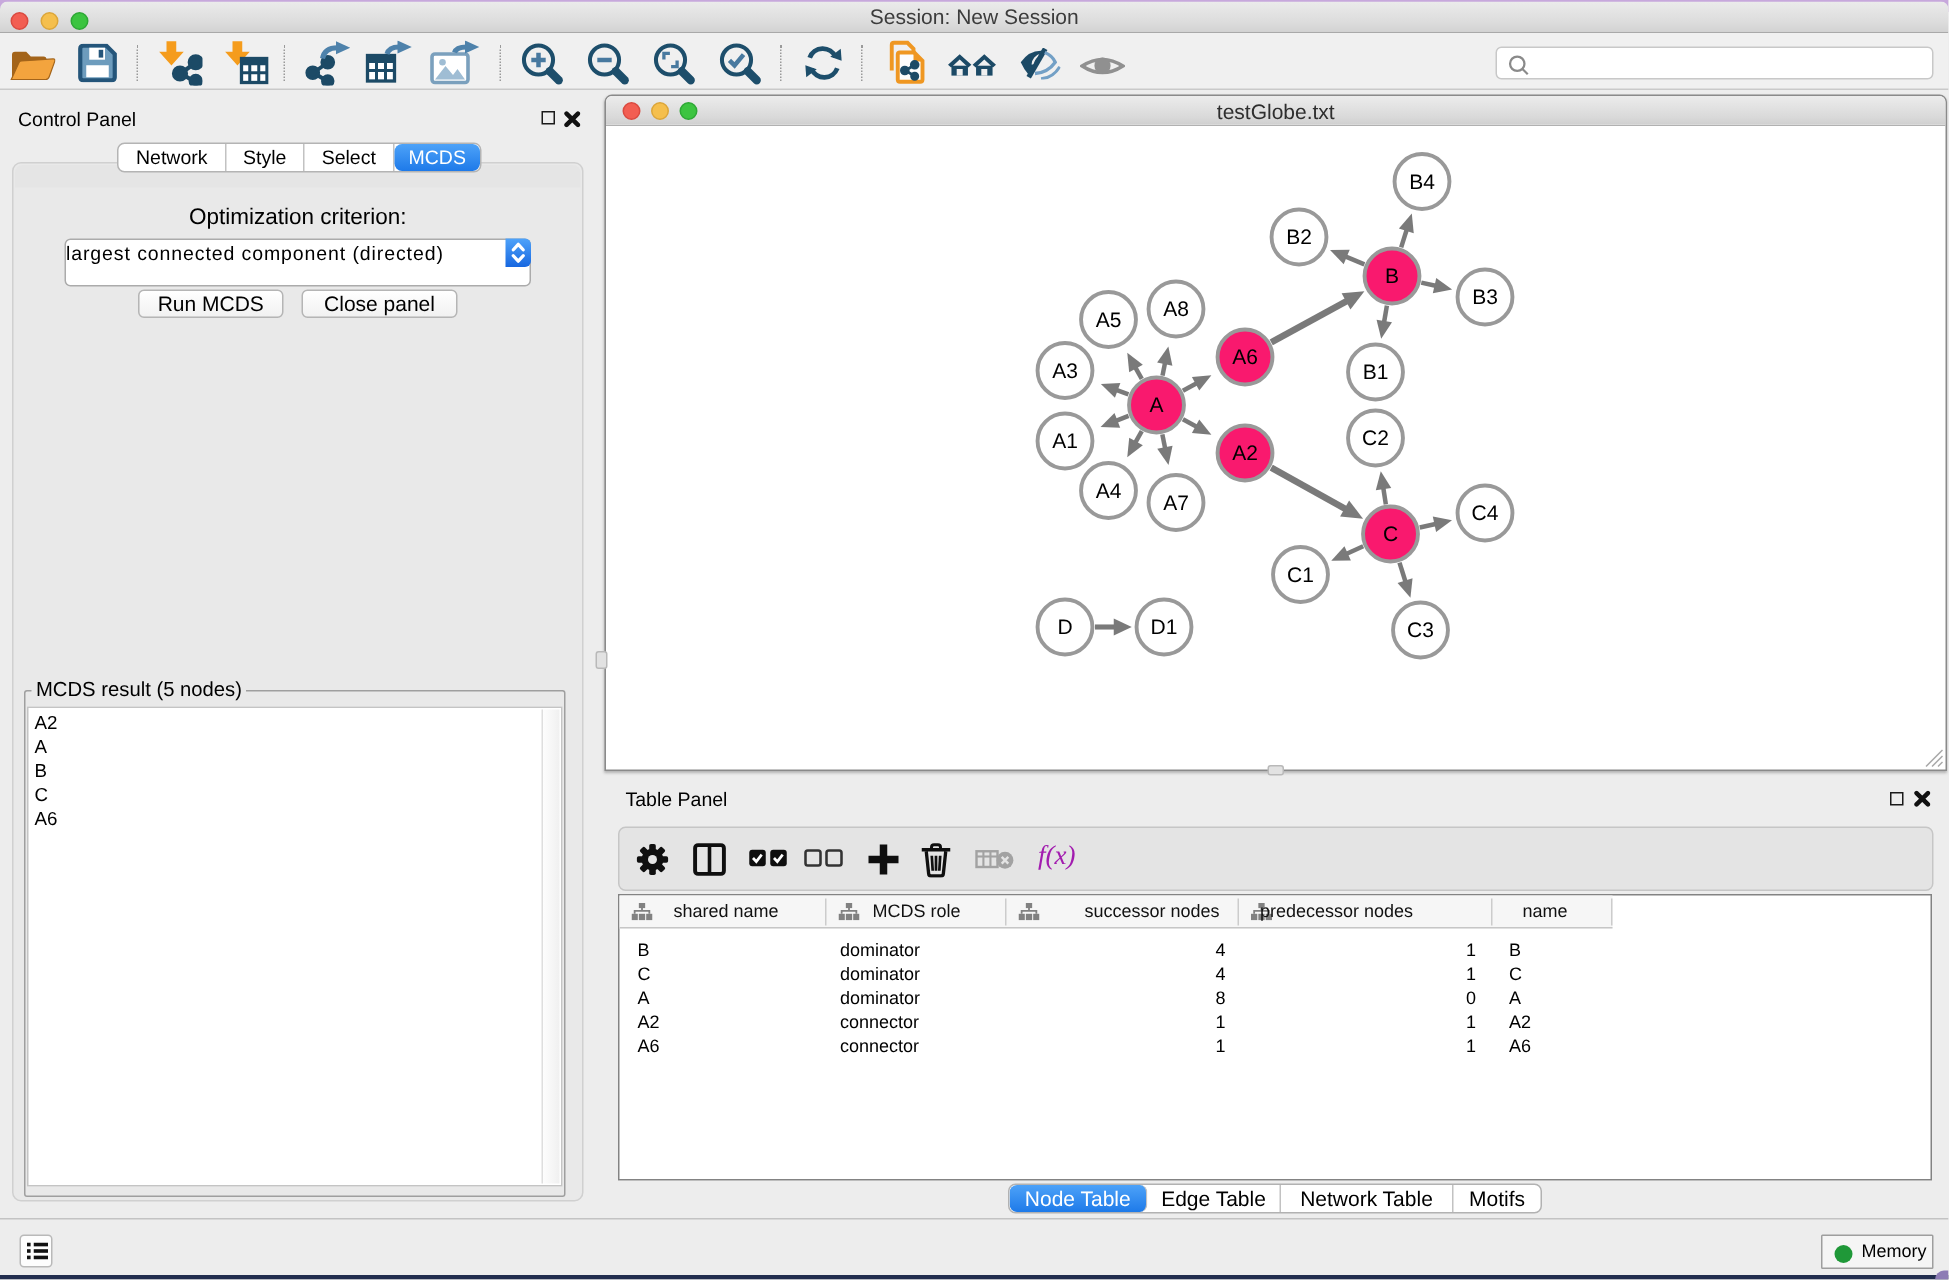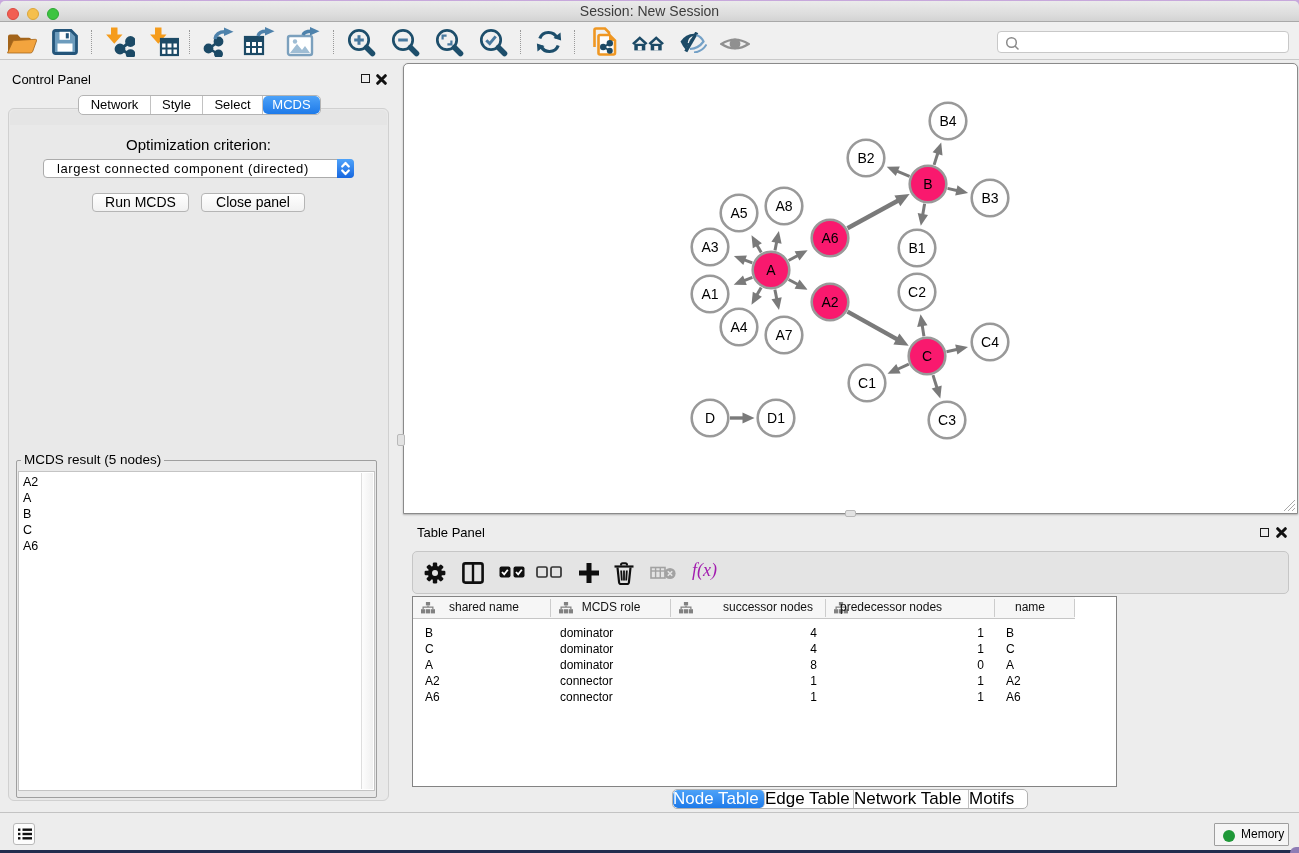--- a/index.html
+++ b/index.html
@@ -25,48 +25,48 @@
 #cpanel-body { left:8px; top:108px; width:381px; height:693px; background:#e9e9e9;
   border:1px solid #d0d0d0; border-radius:6px; }
 #cpanel-body .band { position:absolute; left:1px; top:1px; right:1px; height:15px; background:#e5e5e5; border-radius:5px 5px 0 0; }
 #tabs { left:78px; top:95px; height:20px; display:flex; background:#fff;
   border:1px solid #b4b4b4; border-radius:5px; overflow:hidden; }
 #tabs .tab { font-size:13px; line-height:18px; text-align:center; color:#000; border-right:1px solid #c2c2c2; }
 #tabs .tab:last-child { border-right:none; }
 #tabs .sel { background:linear-gradient(#4da2f8,#1e7ae9); color:#fff; border-radius:5px; }
 .btn { position:absolute; background:linear-gradient(#ffffff,#f1f1f1); border:1px solid #b5b5b5;
   border-radius:4px; font-size:14px; color:#000; text-align:center; }
-#combo { left:43px; top:159px; width:311px; height:19px; background:#fff; border:1px solid #ababab;
-  border-radius:4px; font-size:13px; letter-spacing:0.6px; line-height:17px; padding-left:13px; color:#000; }
+#combo { left:43px; top:159px; width:311px; height:32px; background:#fff; border:1px solid #ababab;
+  border-radius:4px; font-size:13px; letter-spacing:0.6px; line-height:17px; color:#000; }
 #combo .step { position:absolute; right:-1px; top:-1px; width:17px; height:19px; border-radius:0 4px 4px 0;
   background:linear-gradient(#4fa3fa,#1767e0); }
 #groupbox { left:16px; top:460px; width:361px; height:338px; border:1px solid #9f9f9f; border-radius:2px; }
 #grouplabel { left:21px; top:452px; background:#e9e9e9; padding:0 3px; font-size:13.5px; color:#000; }
 #mlist { left:18px; top:471px; width:357px; height:320px; background:#fff; border:1px solid #c4c4c4; }
 #mlist .sb { position:absolute; right:1px; top:1px; width:12px; height:316px; background:linear-gradient(90deg,#fdfdfd,#f0f0f0); border-left:1px solid #dedede; }
 #mlist .it { position:absolute; left:4px; font-size:12.5px; color:#000; }
 
 #nwin { left:403px; top:63px; width:895px; height:451px; background:#fff;
   border:1px solid #8a8a8a; border-radius:5px 5px 0 0; box-shadow:0 1px 2px rgba(0,0,0,.25); }
 #nwin-title { position:absolute; left:0; top:0; right:0; height:20px;
   background:linear-gradient(#ececec,#d9d9d9 75%,#d0d0d0); border-bottom:1px solid #b1b1b1; border-radius:4px 4px 0 0; }
 #nwin-title .tl { position:absolute; top:4px; width:12px; height:12px; border-radius:50%; }
 #nwin-title .tt { width:100%; text-align:center; font-size:14px; color:#2e2e2e; line-height:20px; }
 
 #tp-toolbar { left:412px; top:551px; width:877px; height:43px; background:#e4e4e4;
   border:1px solid #c6c6c6; border-radius:5px; }
-#tbl { left:412px; top:596px; width:705px; height:191px; background:#fff; border:1px solid #838383; }
+#tbl { left:412px; top:596px; width:876px; height:191px; background:#fff; border:1px solid #838383; }
 #tbl-head { position:absolute; left:0; top:0; width:662px; height:22px; background:#f6f6f6;
   border-bottom:1px solid #c6c6c6; }
 #tbl-head .csep { position:absolute; top:2px; height:18px; width:1px; background:#cccccc; }
 #tbl-head .ht { position:absolute; top:0; line-height:21px; font-size:12px; color:#111; }
 .cell { position:absolute; font-size:12px; color:#000; line-height:16px; }
 #btabs { left:672px; top:789px; height:20px; display:flex; background:#fff; border:1px solid #b2b2b2;
   border-radius:5px; overflow:hidden; }
-#btabs .tab { font-size:17px; line-height:18px; color:#000; border-right:1px solid #c2c2c2; }
+#btabs .tab { font-size:14px; line-height:18px; text-align:center; color:#000; border-right:1px solid #c2c2c2; }
 #btabs .tab:last-child { border-right:none; }
 #btabs .sel { background:linear-gradient(#4da2f8,#1e7ae9); color:#fff; border-radius:5px; }
 
 #statusbar { left:0; top:812px; width:1299px; height:38px; background:#ededed; border-top:1px solid #c3c3c3; }
 #navy { left:0; top:850px; width:1299px; height:3px; background:#222d4e; }
 #memBtn { position:absolute; left:1214px; top:10px; width:75px; height:23px; background:#f5f5f5;
   border:1px solid #9e9e9e; border-radius:1px; font-size:12px; line-height:21px; color:#000; }
 #listBtn { position:absolute; left:13px; top:10px; width:22px; height:22px; background:#fdfdfd;
   border:1px solid #b9b9b9; border-radius:3px; }
 .divh { position:absolute; background:#e2e2e2; border:1px solid #b9b9b9; border-radius:2px; }
@@ -245,20 +245,26 @@
 <div class="abs" id="mlist">
   <div class="sb"></div>
   <div class="it" style="top:3px">A2</div>
   <div class="it" style="top:19px">A</div>
   <div class="it" style="top:35px">B</div>
   <div class="it" style="top:51px">C</div>
   <div class="it" style="top:67px">A6</div>
 </div>
 
 <div class="abs" id="nwin">
+  <div id="nwin-title">
+    <div class="tl" style="left:11px;background:#f25e52;border:0.5px solid #da4a40;"></div>
+    <div class="tl" style="left:30px;background:#f5bf4d;border:0.5px solid #dca63a;"></div>
+    <div class="tl" style="left:49px;background:#3cc440;border:0.5px solid #2ea835;"></div>
+    <div class="tt">testGlobe.txt</div>
+  </div>
   <div style="position:absolute;left:0;top:20px;width:893px;height:430px;overflow:hidden">
 <svg width="894" height="430" viewBox="0 0 894 430" font-family="Liberation Sans, sans-serif">
         <line x1="348.4" y1="193.3" x2="339.5" y2="196.8" stroke="#7a7a7a" stroke-width="3.0"></line>
         <polygon points="329.7,200.7 339.0,191.4 342.8,201.1" fill="#7a7a7a"></polygon>
         <line x1="384.6" y1="195.5" x2="394.4" y2="200.8" stroke="#7a7a7a" stroke-width="3.0"></line>
         <polygon points="403.6,205.8 390.6,204.7 395.5,195.6" fill="#7a7a7a"></polygon>
         <line x1="348.3" y1="178.9" x2="339.7" y2="175.7" stroke="#7a7a7a" stroke-width="3.0"></line>
         <polygon points="329.9,172.0 342.9,171.4 339.3,181.1" fill="#7a7a7a"></polygon>
         <line x1="357.2" y1="203.4" x2="352.6" y2="211.6" stroke="#7a7a7a" stroke-width="3.0"></line>
         <polygon points="347.5,220.8 348.8,207.8 357.9,212.8" fill="#7a7a7a"></polygon>

